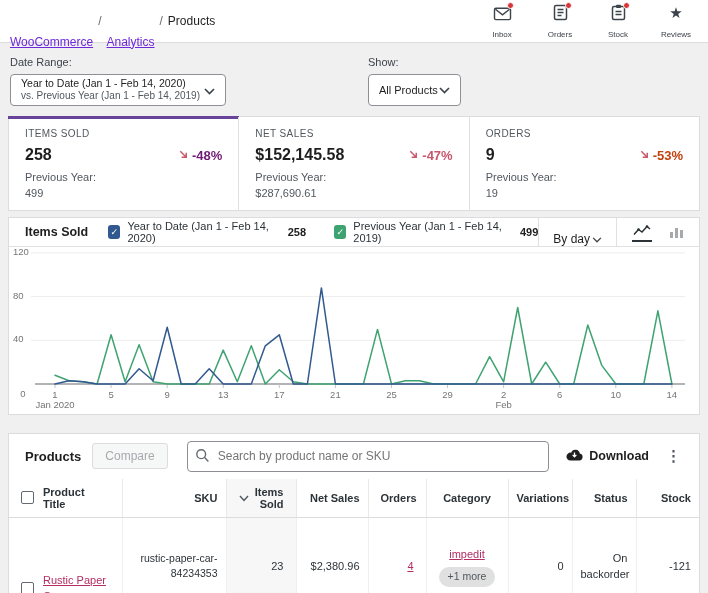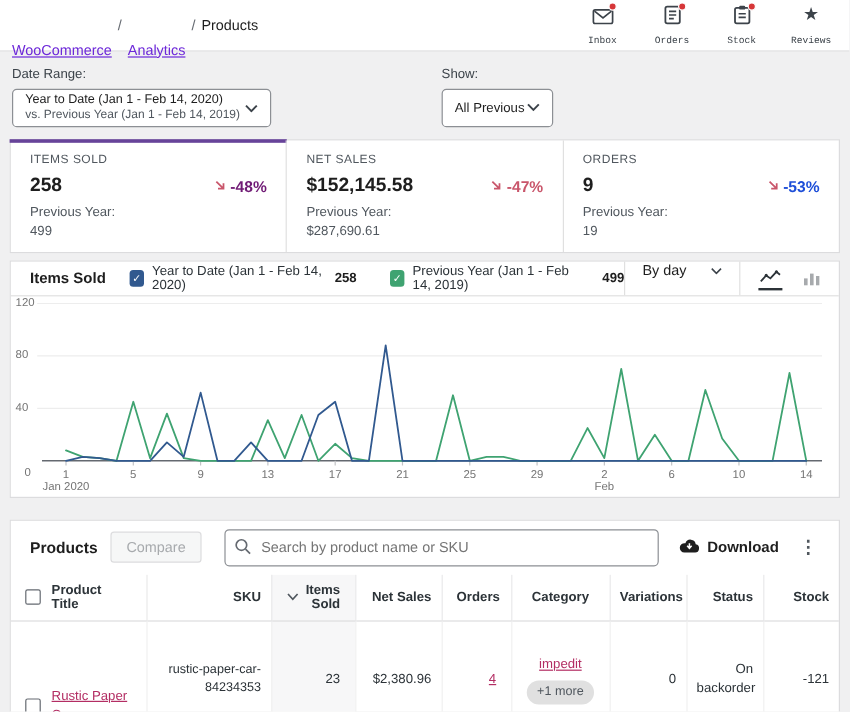--- a/index.html
+++ b/index.html
@@ -9,21 +9,21 @@
 
   
   .topbar { height:43px; background:#fff; border-bottom:1px solid #dcdcde; display:flex; align-items:center; justify-content:space-between; padding:0 12px 0 10px; }
   .breadcrumb { font-size:12px; display:flex; gap:5px; align-items:center; }
   .breadcrumb a { color:#6d28d9; text-decoration:underline;margin-top:41px; }
   .breadcrumb .sep { color:#646970; }
   .breadcrumb .current { color:#1e1e1e; }
   .activity { display:flex; gap:18px; }
   .activity-item { display:flex; flex-direction:column; align-items:center; width:40px; cursor:pointer; }
   .activity-icon { position:relative; width:20px; height:18px; display:flex; align-items:center; justify-content:center; }
-  .activity-label { font-size:8px; color:#3c434a; margin-top:8px;font-family:Liberation Mono, monospace; }
+  .activity-label { font-size:8px; color:#3c434a; margin-top:8px; }
   .badge-dot { position:absolute; top:-2px; right:-2px; width:7px; height:7px; border-radius:50%; border:1px solid #fff; }
   .star-glyph { font-size:15px; color:#3c434a; line-height:1; }
 
   
   .filters { display:flex; padding:13px 10px 10px; }
   .filter-label { font-size:11px; color:#3c434a; margin-bottom:6px; }
   .select { background:#fff; border:1px solid #8c8f94; border-radius:4px; height:32px; display:flex; align-items:center; justify-content:space-between; padding:0 10px; cursor:pointer; }
   .select-daterange { width:216px; }
   .select-daterange .line1 { font-size:10.5px; color:#1e1e1e; line-height:1.25; }
   .select-daterange .line2 { font-size:10px; color:#50575e; line-height:1.25; }
@@ -42,21 +42,21 @@
   .card-prev { font-size:11px; color:#50575e; line-height:1.45; }
 
   
   .chart-panel { margin:6px 8px 0; background:#fff; border:1px solid #dcdcde; }
   .chart-header { height:29px; display:flex; align-items:stretch; border-bottom:1px solid #e0e0e0; }
   .chart-title { font-weight:bold; font-size:12.5px; padding:0 20px 0 16px; display:flex; align-items:center; }
   .legend { display:flex; gap:28px; flex:1; align-items:center; }
   .legend-item { display:flex; align-items:center; gap:7px; font-size:11px; color:#2c3338; cursor:pointer; }
   .legend-check { width:14px; height:14px; border-radius:3px; color:#fff; display:flex; align-items:center; justify-content:center; font-size:9px; }
   .legend-value { font-weight:bold; color:#1e1e1e; margin-left:3px; }
-  .interval { border-left:1px solid #e0e0e0; display:flex; align-items:flex-start; padding:0 14px; gap:20px; font-size:12px; cursor:pointer; }
+  .interval { border-left:1px solid #e0e0e0; display:flex; align-items:flex-end; padding:0 14px; gap:2px; font-size:12px; cursor:pointer; }
   .chart-type { border-left:1px solid #e0e0e0; display:flex; align-items:center; padding:0 15px; gap:17px; }
   .ct-btn { display:flex; align-items:center; padding:4px 1px; cursor:pointer; }
   .ct-btn.active { border-bottom:2px solid #2c3338; }
   .chart-body { height:167px; position:relative; }
 
   
   .products-panel { margin:18px 8px 0; background:#fff; border:1px solid #dcdcde; }
   .products-header { display:flex; align-items:center; padding:7px 12px 7px 16px; gap:11px; }
   .products-title { font-size:13px; font-weight:bold; }
   .compare-btn { background:#f6f7f7; border:1px solid #dcdcde; border-radius:3px; color:#a7aaad; font-size:12px; padding:5px 12px; font-family:inherit; }
@@ -146,21 +146,21 @@
       <span>
         <svg width="11" height="7" viewBox="0 0 11 7">
             <path d="M1 1 L5.5 5.6 L10 1" stroke="#3c434a" stroke-width="1.6" fill="none"></path>
           </svg>
       </span>
     </div>
   </div>
   <div class="filter-show">
     <div class="filter-label">Show:</div>
     <div class="select select-show">
-      <span>All Previous</span>
+      <span>All Products</span>
       <span>
         <svg width="11" height="7" viewBox="0 0 11 7">
             <path d="M1 1 L5.5 5.6 L10 1" stroke="#3c434a" stroke-width="1.6" fill="none"></path>
           </svg>
       </span>
     </div>
   </div>
 </div>
 
 <div class="cards" id="cards">
@@ -193,21 +193,21 @@
       </div>
       <div class="card-prev">
         <div>Previous Year:</div>
         <div>$287,690.61</div>
       </div>
     </div>
     <div class="card">
       <div class="card-label">ORDERS</div>
       <div class="card-value-row">
         <span class="card-value">9</span>
-        <span class="card-delta" style="color: #1d4ed8;">
+        <span class="card-delta" style="color: #c2410c;">
           <span><svg width="11" height="11" viewBox="0 0 12 12">
               <path d="M2.5 2.5 L9 9 M9 4 V9 H4" stroke="#c9566b" stroke-width="1.6" fill="none"></path>
             </svg></span>
           <span>-53%</span>
         </span>
       </div>
       <div class="card-prev">
         <div>Previous Year:</div>
         <div>19</div>
       </div>

